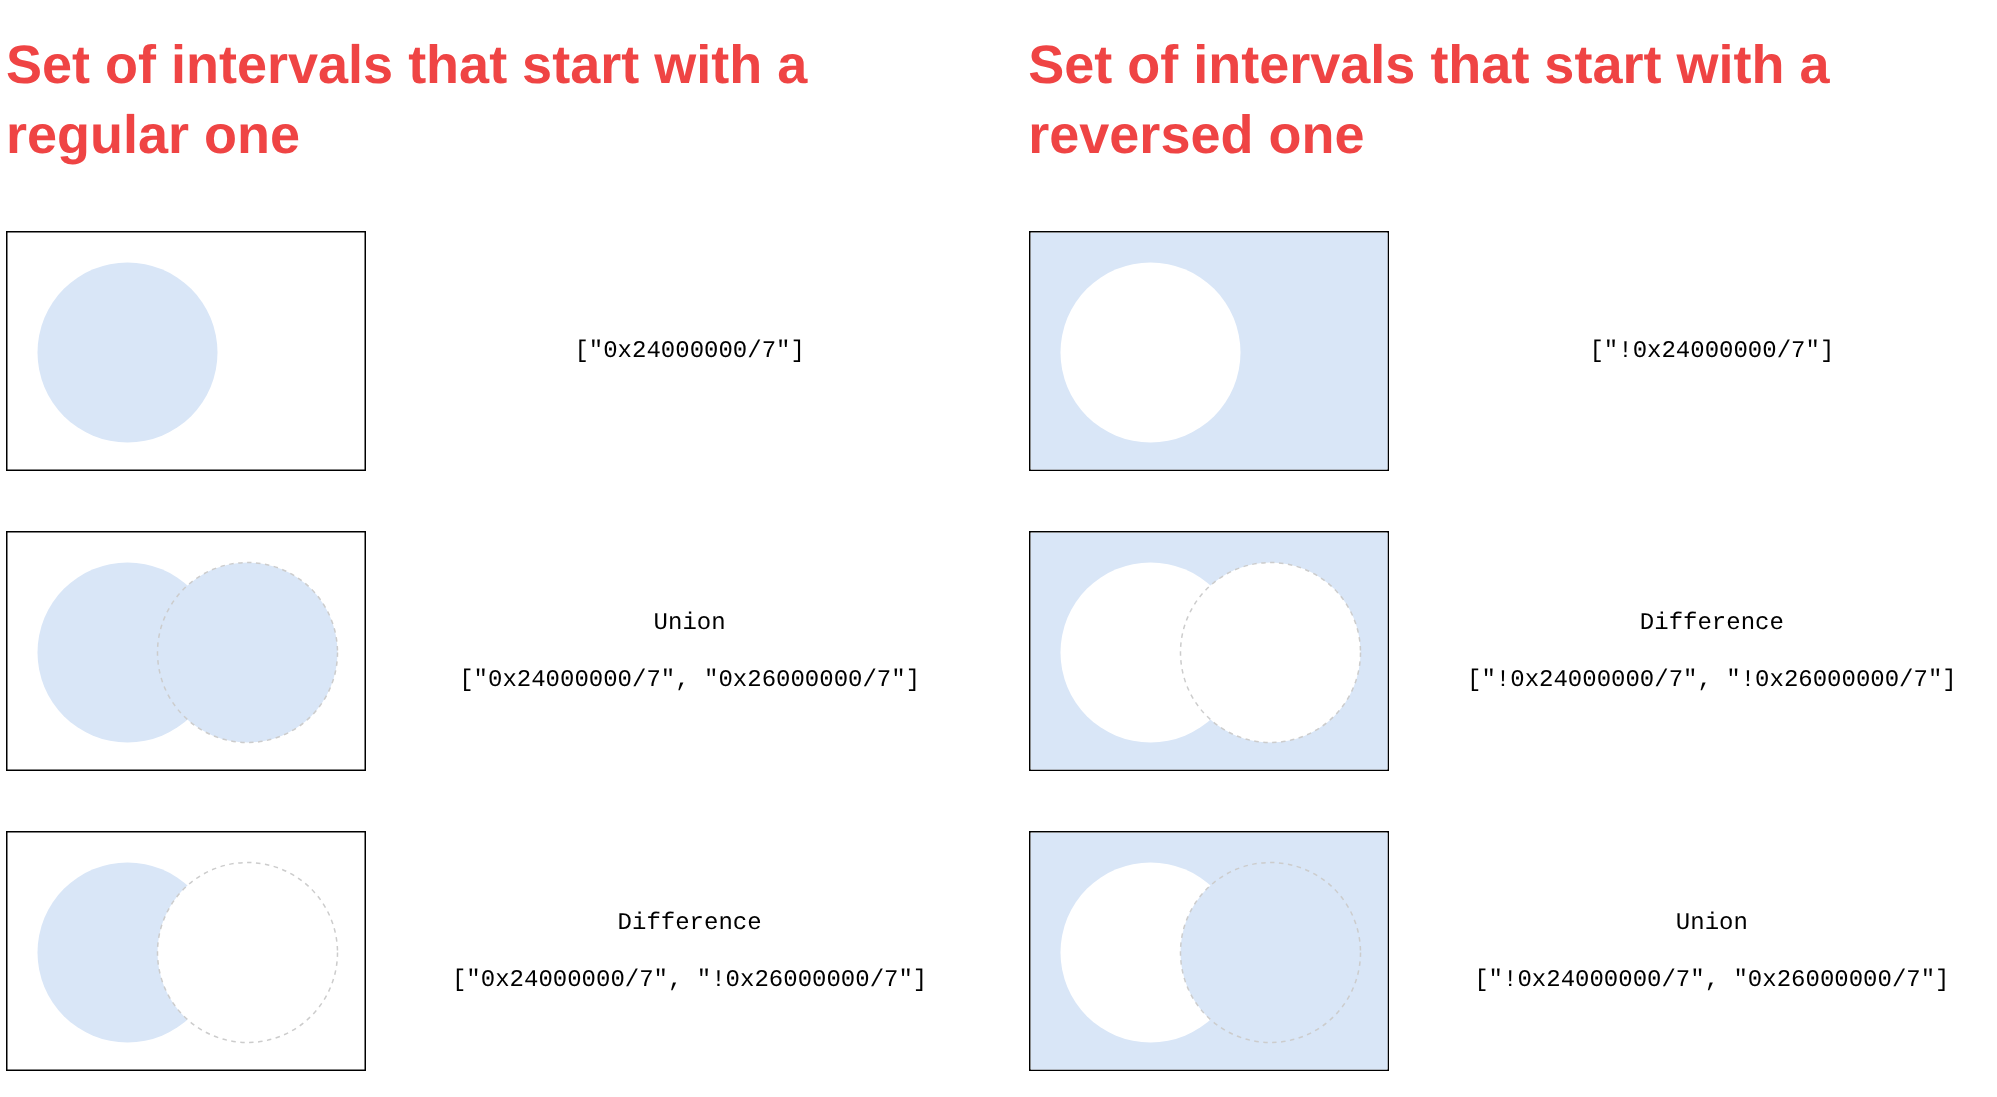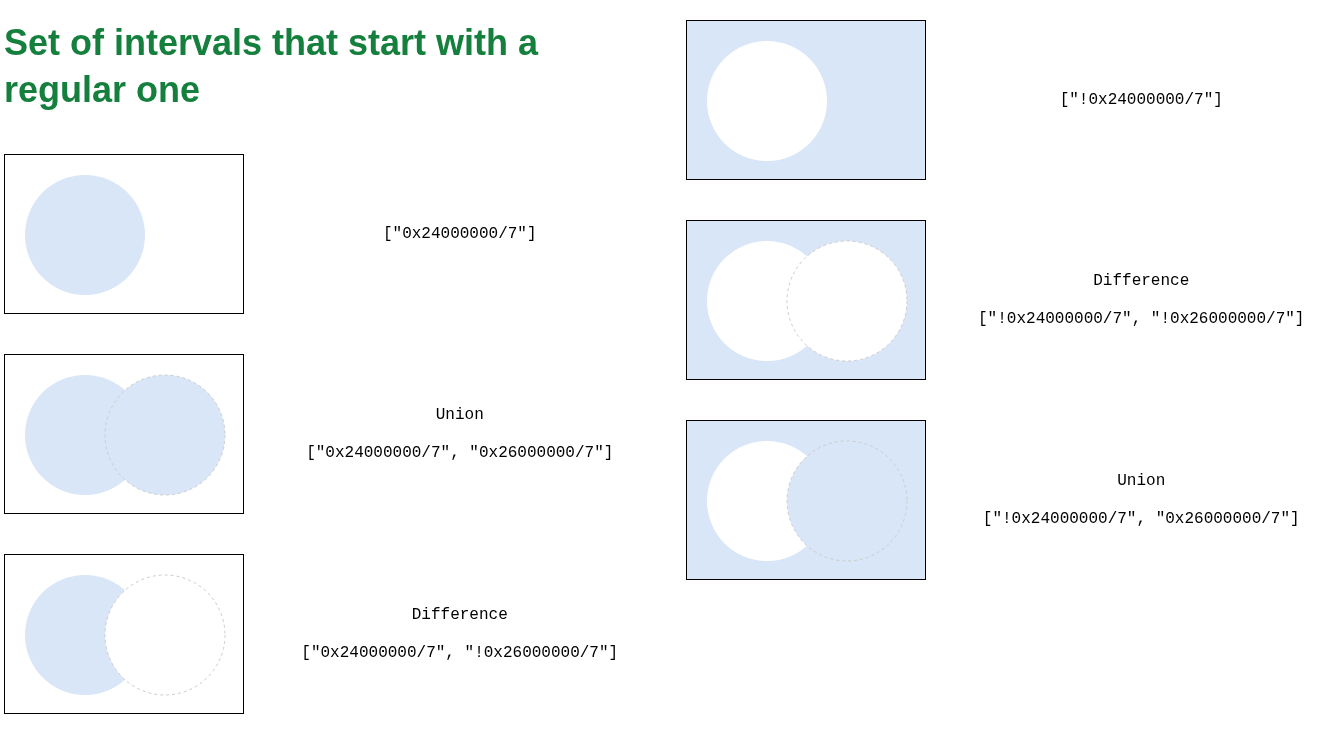--- a/index.html
+++ b/index.html
@@ -16,21 +16,21 @@
     }
     .column {
       flex: 1;
       min-width: 640px;
     }
     .heading {
       font-size: 36px;
       font-weight: bold;
       line-height: 1.3;
       margin-bottom: 40px;
-      color: #15803d;
+      color: #ef4444;
     }
     .row {
       display: flex;
       align-items: center;
       margin-bottom: 40px;
       gap: 30px;
     }
     .diagram-box {
       width: 240px;
       height: 160px;
@@ -103,20 +103,21 @@
         </svg>
       </div>
       <div class="label-area">
         <div class="op-label">Difference</div>
         <div class="code-label">["0x24000000/7", "!0x26000000/7"]</div>
       </div>
     </div>
   </div>
 
   <div class="column">
+    <h2 class="heading">Set of intervals that start with a reversed one</h2>
 
     <div class="row">
       <div class="diagram-box">
         <svg width="240" height="160" viewBox="0 0 240 160">
           <rect x="0" y="0" width="240" height="160" fill="#d9e6f7"></rect>
           <circle cx="80" cy="80" r="60" fill="#ffffff"></circle>
         </svg>
       </div>
       <div class="label-area">
         <div class="code-label">["!0x24000000/7"]</div>

